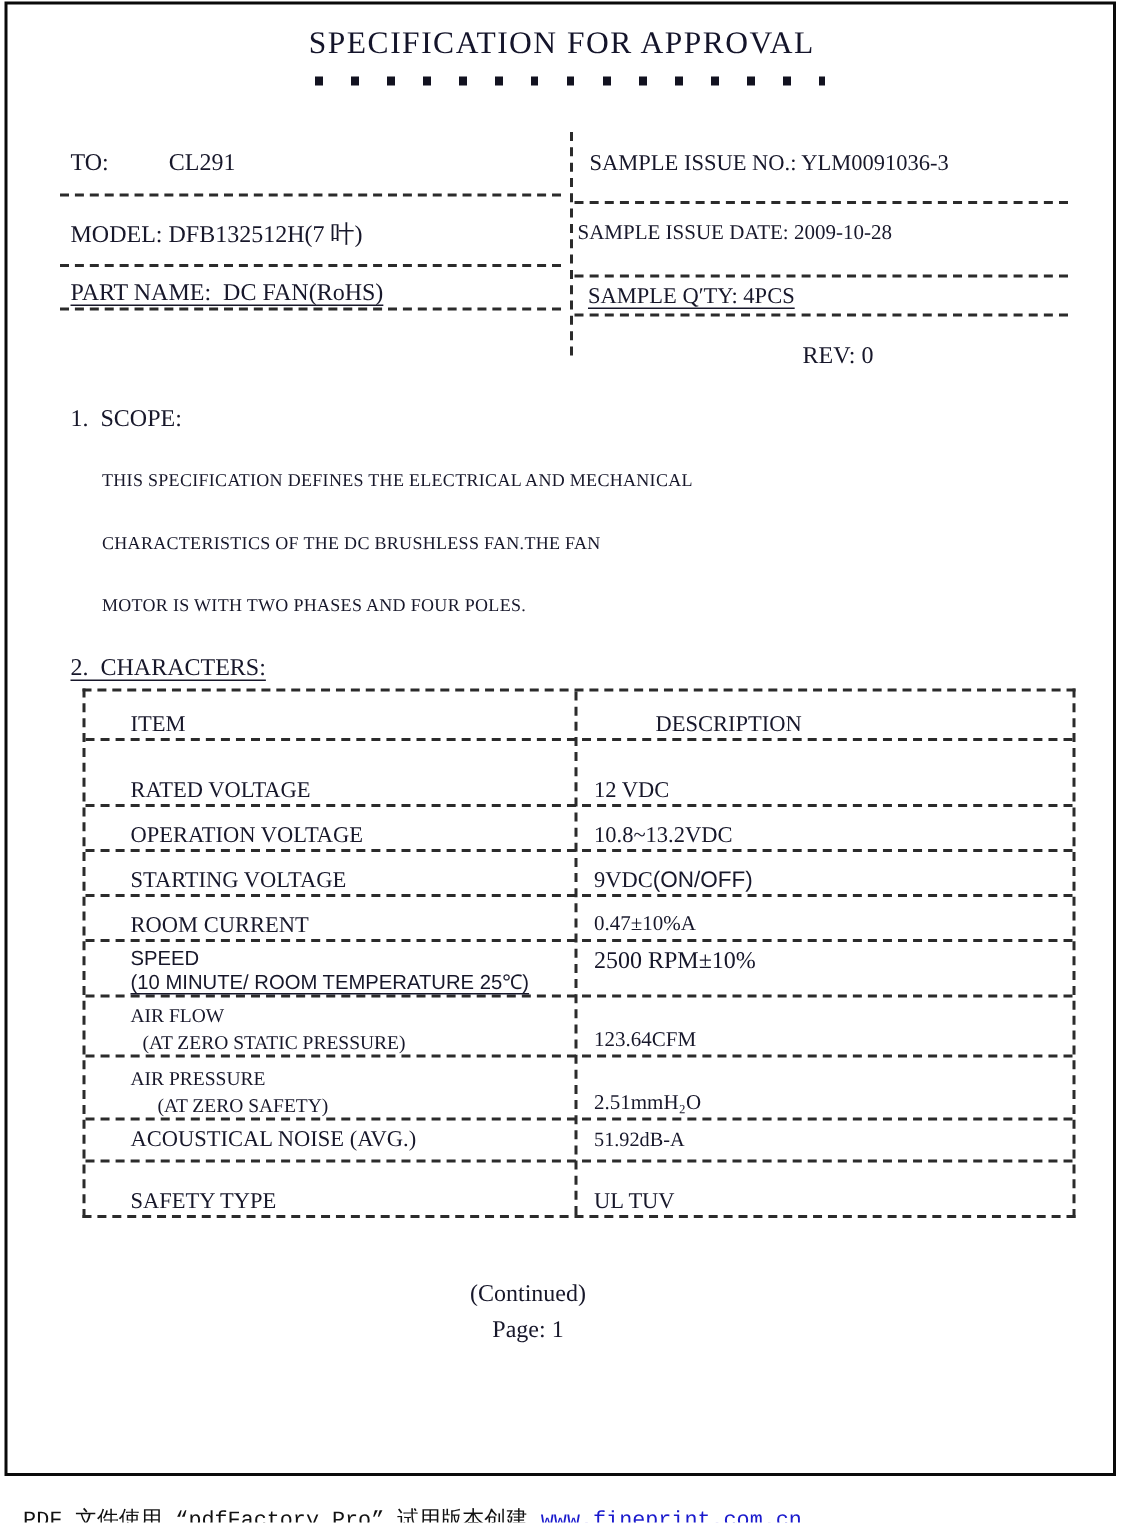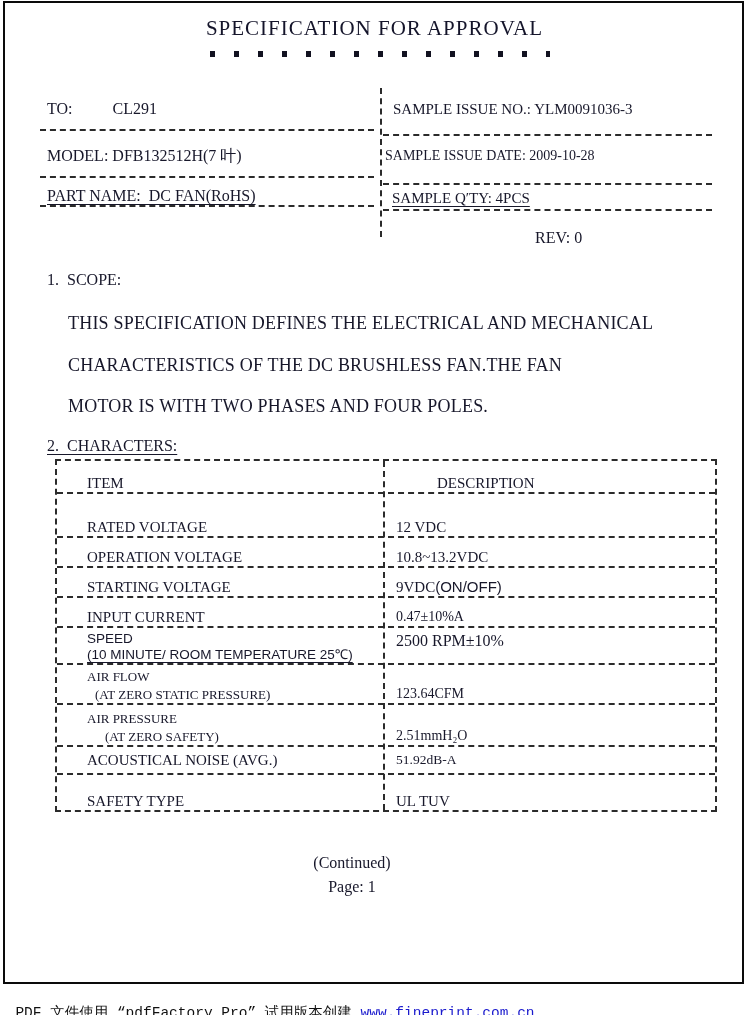--- a/index.html
+++ b/index.html
@@ -24,21 +24,21 @@
   }
   
   .dash-h{border-top:2px dashed #2b2b2b;height:0;}
   .dash-v{border-left:2px dashed #2b2b2b;width:0;}
   
   .f16{font-size:16px;}
   .f15{font-size:15px;}
   .f14{font-size:14px;}
   .uline{text-decoration:underline;text-underline-offset:3px;}
   
-  .scope-line{font-size:18px;letter-spacing:0.2px;}
+  .scope-line{font-size:12px;letter-spacing:0.2px;}
   
   .chars-table{
     left:55px;top:459px;width:662px;height:353px;
     border:2px dashed #2b2b2b;box-sizing:border-box;
   }
   .col-divider{left:326px;top:0;bottom:0;position:absolute;border-left:2px dashed #2b2b2b;}
   .t-row{display:flex;align-items:flex-end;border-bottom:2px dashed #2b2b2b;box-sizing:border-box;position:relative;}
   .t-row.last{border-bottom:none;}
   .t-row.center{align-items:center;}
   .t-item{width:326px;padding-left:30px;box-sizing:border-box;line-height:1.2;}
@@ -119,21 +119,21 @@
     <div class="t-item serif15">OPERATION VOLTAGE</div>
     <div class="t-desc serif15">10.8~13.2VDC</div>
   </div>
 
   <div class="t-row" style="height:30px;">
     <div class="t-item serif15">STARTING VOLTAGE</div>
     <div class="t-desc serif15"><span>9VDC</span><span class="sans" style="font-size:15px;">(ON/OFF)</span></div>
   </div>
 
   <div class="t-row" style="height:30px;">
-    <div class="t-item serif15">INPUT CURRENT</div>
+    <div class="t-item serif15">ROOM CURRENT</div>
     <div class="t-desc serif14">0.47±10%A</div>
   </div>
 
   <div class="t-row" style="height:37px;justify-content:center;">
     <div class="t-item">
       <div class="sans">SPEED</div>
       <div class="sans uline">(10 MINUTE/ ROOM TEMPERATURE 25℃)</div>
     </div>
     <div class="t-desc serif16 desc-top">2500 RPM±10%</div>
   </div>

